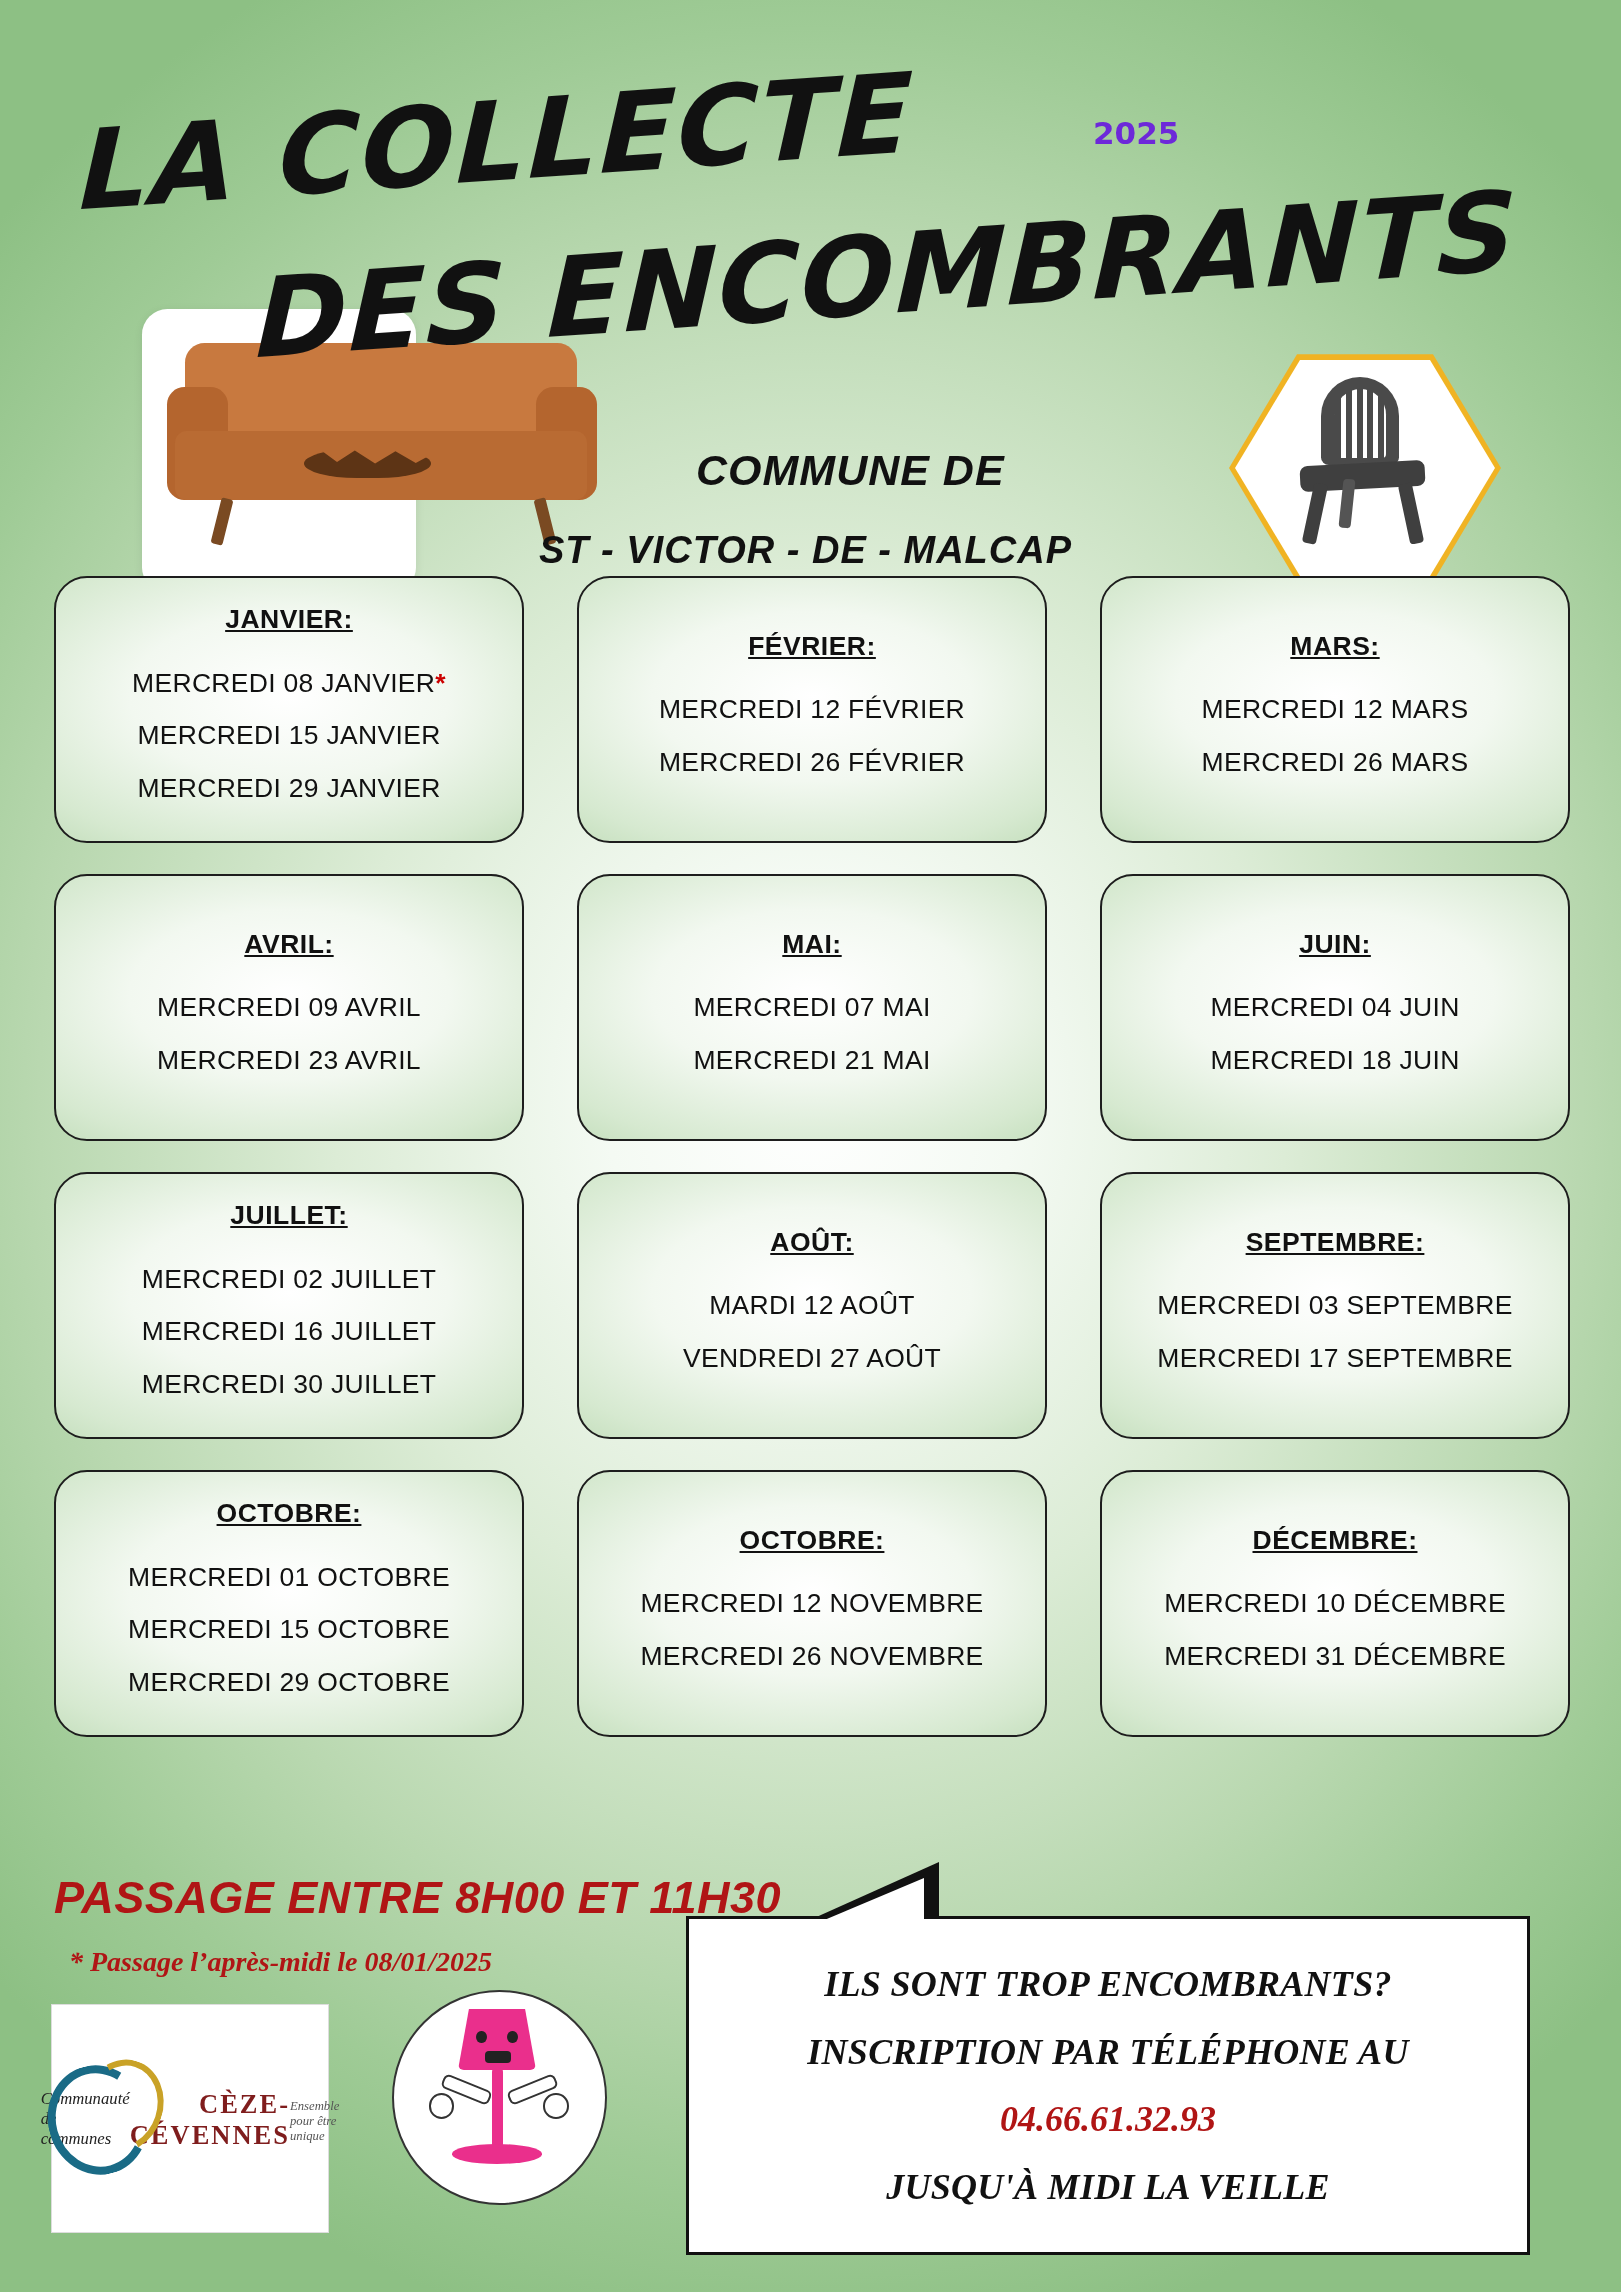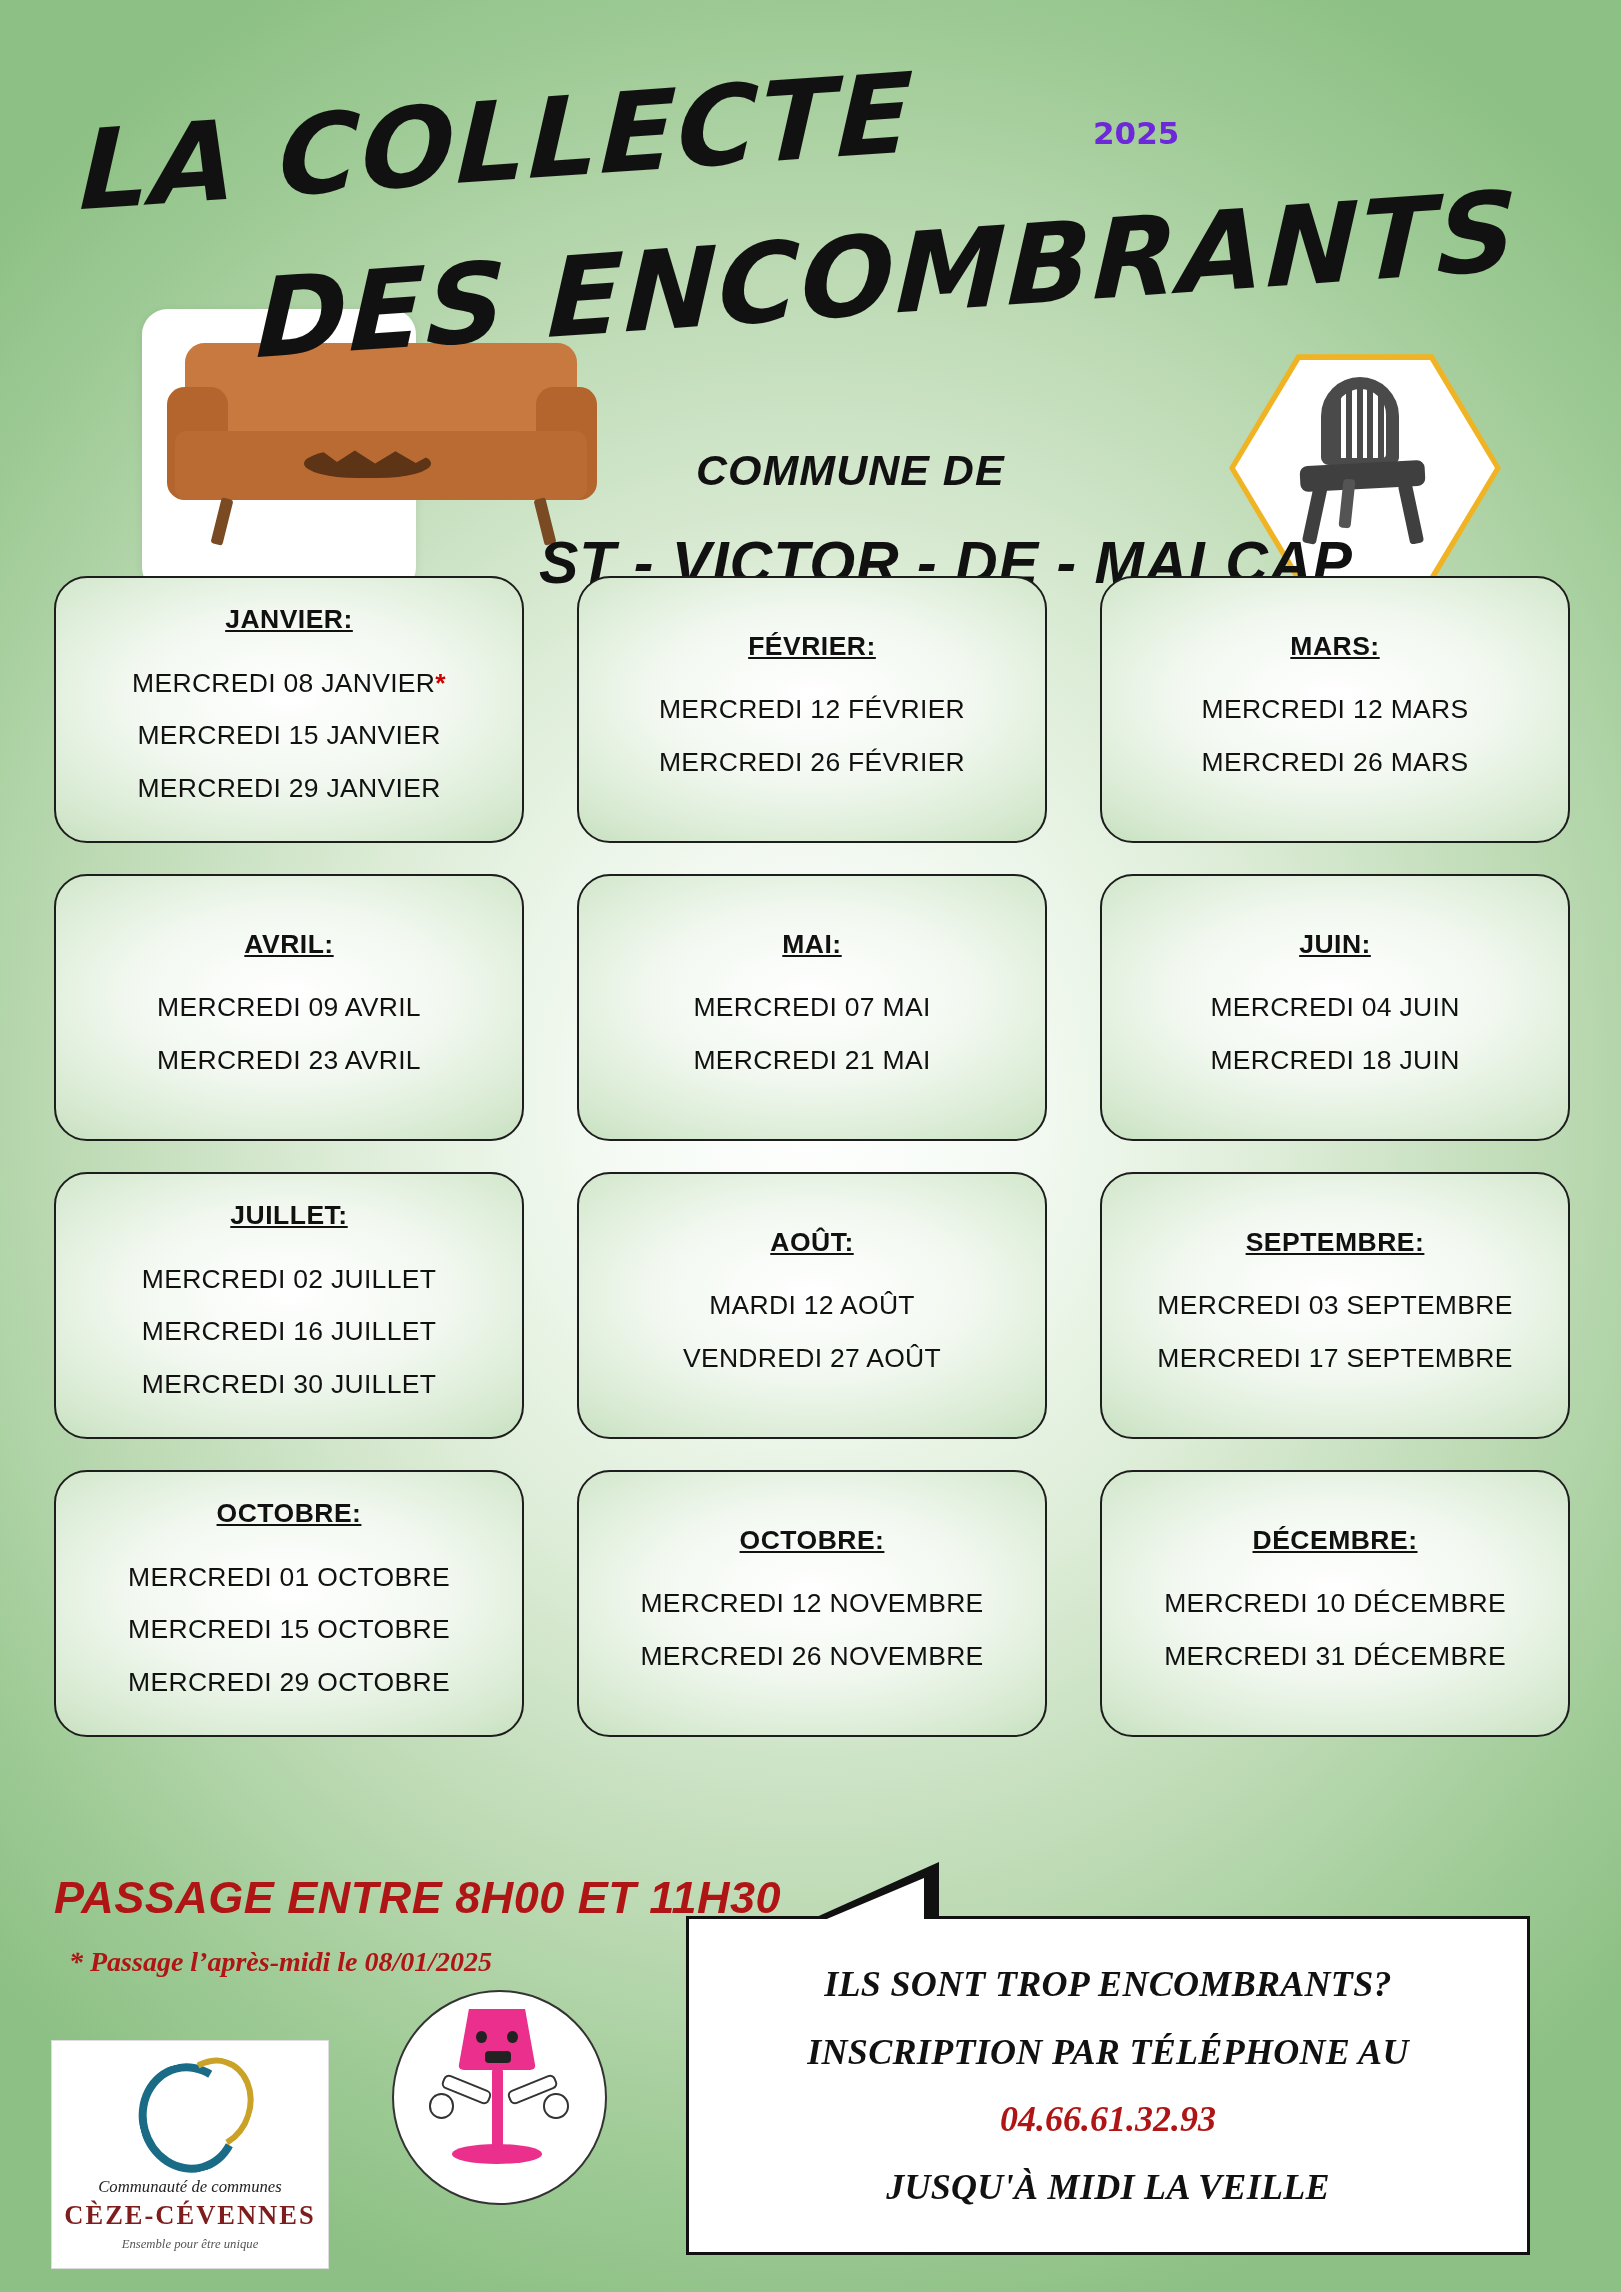--- a/index.html
+++ b/index.html
@@ -38,21 +38,21 @@
   }
   .commune{
     position:absolute;left:637px;top:407px;
     font-family:"Liberation Sans", sans-serif;
     font-weight:bold;font-style:italic;font-size:43px;color:#111;
     letter-spacing:1px;
   }
   .commune2{
     position:absolute;left:480px;top:490px;
     font-family:"Liberation Sans", sans-serif;
-    font-weight:bold;font-style:italic;font-size:59px;color:#111;
+    font-weight:bold;font-style:italic;font-size:38px;color:#111;
     letter-spacing:1px;
   }
 
   
   .sofa-bubble{
     position:absolute;left:83px;top:270px;width:274px;height:284px;
     background:#fff;border-radius:25.5px;
     box-shadow:0 2.9px 9.8px rgba(0,0,0,.08);
   }
   .sofa-bubble:after{
@@ -119,21 +119,21 @@
   }
   .passage-note{
     position:absolute;left:69px;top:1946px;
     font-family:"Liberation Serif", serif;
     font-weight:bold;font-style:italic;font-size:28px;color:#b01515;
   }
 
   .logo{
     position:absolute;left:51px;top:2004px;width:276px;height:227px;
     background:#fff;border:1px solid #ddd;
-    display:flex;flex-direction:column;align-items:center;justify-content:center;margin-top:36px;
+    display:flex;flex-direction:row;align-items:center;justify-content:center;
   }
   .logo .mark{position:relative;width:118px;height:106px;margin-bottom:13.7px;}
   .logo .c-blue{position:absolute;left:7.8px;top:5.9px;width:84px;height:94px;border:8.8px solid #1a6b86;border-radius:50%;border-right-color:transparent;transform:rotate(-15deg);}
   .logo .c-gold{position:absolute;left:41px;top:0px;width:69px;height:82px;border:6.9px solid #c9a227;border-radius:50%;border-left-color:transparent;border-bottom-color:transparent;transform:rotate(18deg);}
   .logo .l1{font-family:"Liberation Serif",serif;font-style:italic;font-size:16.7px;color:#222;}
   .logo .l2{font-family:"Liberation Serif",serif;font-size:26.5px;letter-spacing:2px;color:#7f1d1d;font-weight:bold;margin-top:2.9px;text-align:right;}
   .logo .l3{font-family:"Liberation Serif",serif;font-style:italic;font-size:12.7px;color:#555;margin-top:5.9px;}
 
   
   .lamp-circle{

